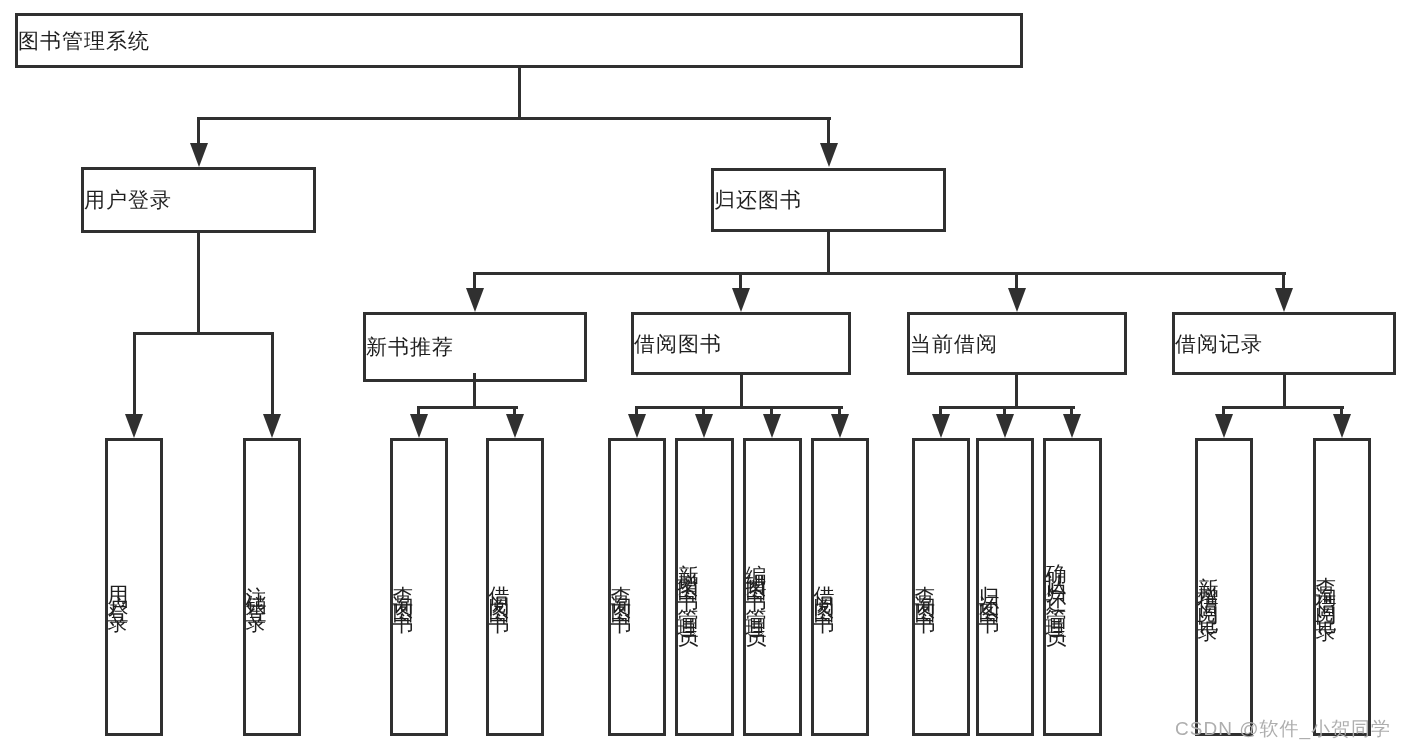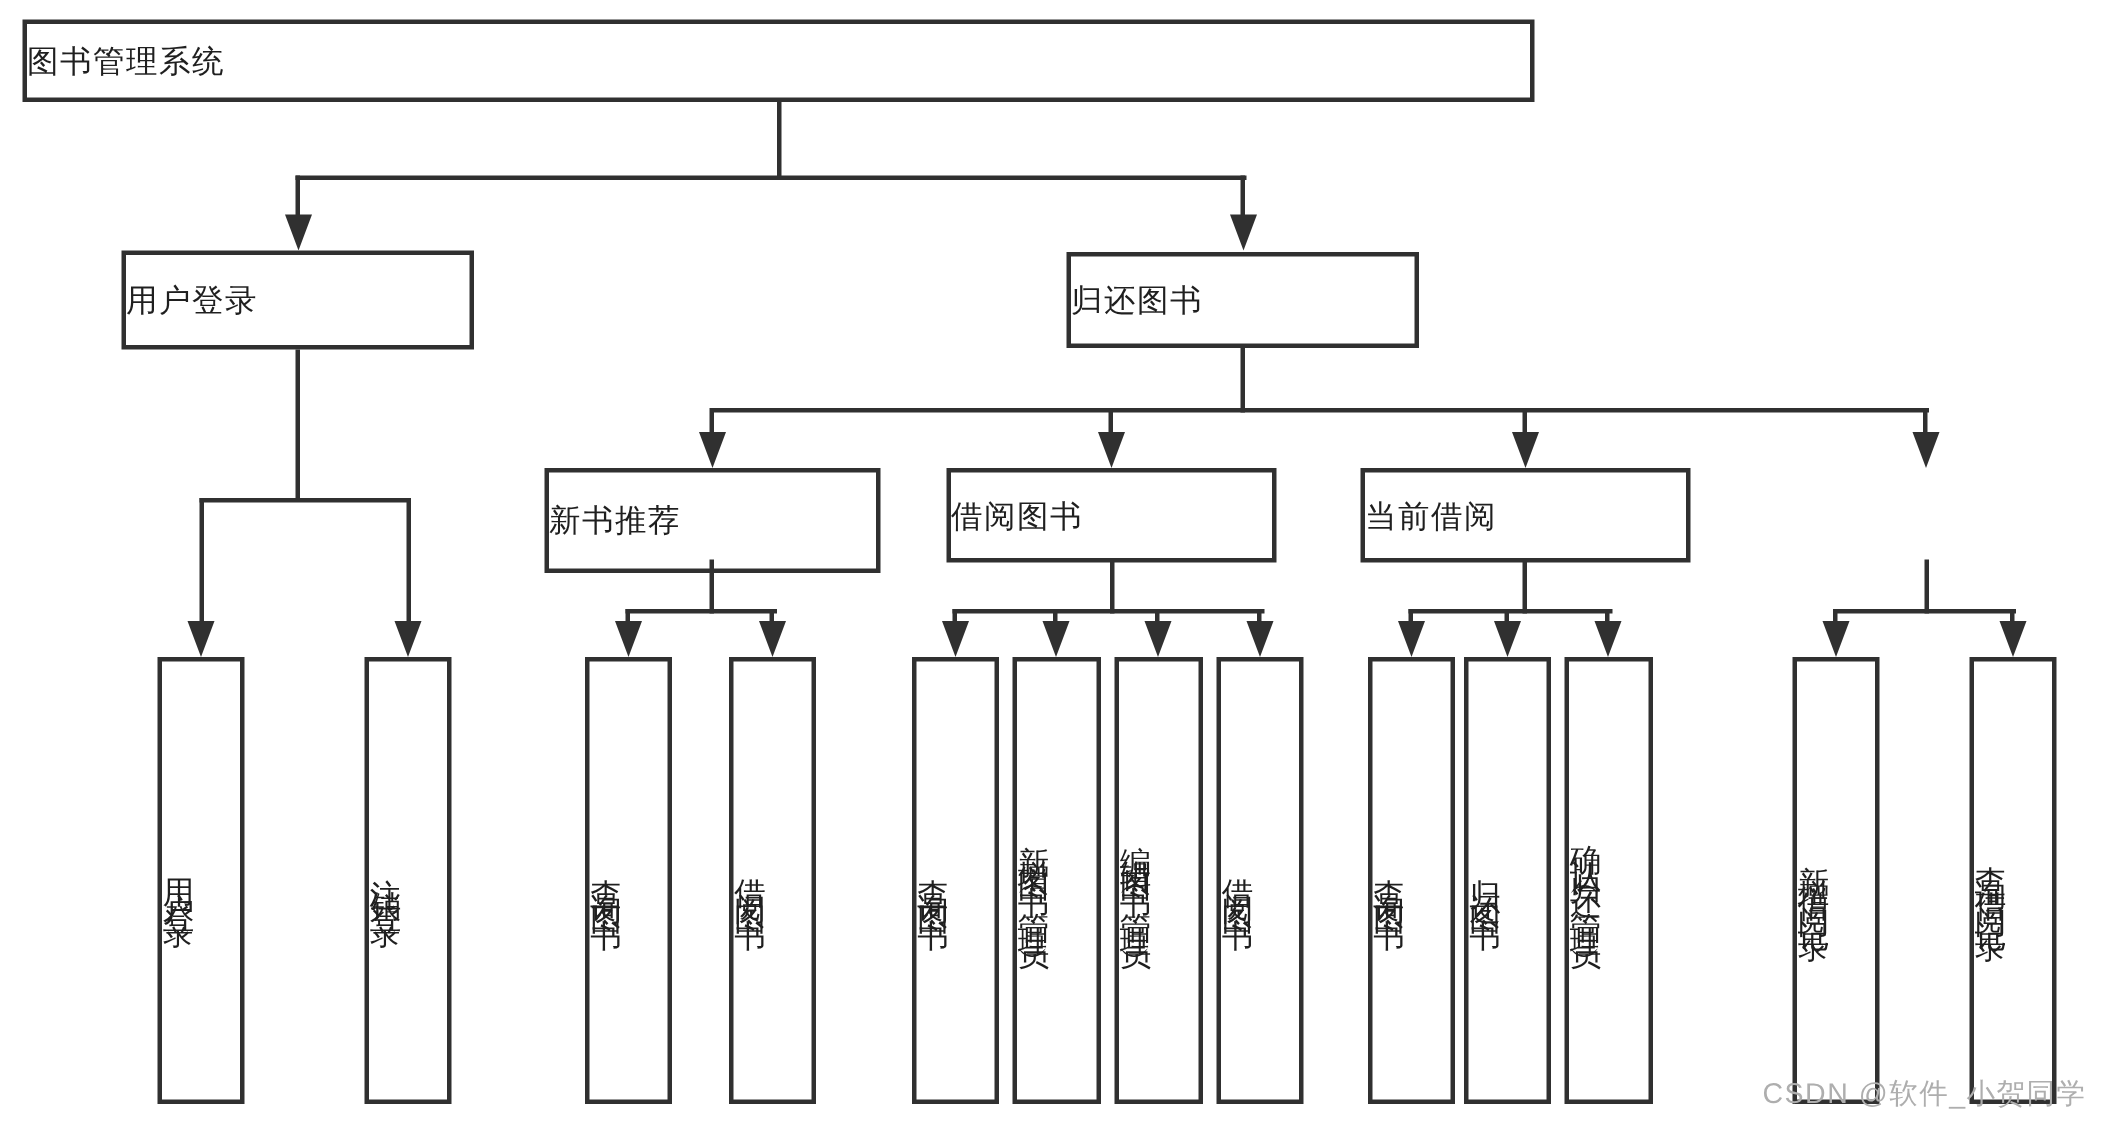--- a/index.html
+++ b/index.html
@@ -103,20 +103,23 @@
 
   <div class="node" style="left:363px;top:312px;width:224px;height:70px;">
     <span class="lbl">新书推荐</span>
   </div>
   <div class="node" style="left:631px;top:312px;width:220px;height:63px;">
     <span class="lbl">借阅图书</span>
   </div>
   <div class="node" style="left:907px;top:312px;width:220px;height:63px;">
     <span class="lbl">当前借阅</span>
   </div>
+  <div class="node" style="left:1172px;top:312px;width:224px;height:63px;">
+    <span class="lbl">借阅记录</span>
+  </div>
 
   <div class="vl" style="left:473px;top:373px;height:36px;"></div>
   <div class="hl" style="left:417px;top:406px;width:101px;"></div>
   <div class="vl" style="left:417px;top:406px;height:12px;"></div>
   <div class="arr" style="left:410px;top:414px;"></div>
   <div class="vl" style="left:513px;top:406px;height:12px;"></div>
   <div class="arr" style="left:506px;top:414px;"></div>
 
   <div class="vl" style="left:740px;top:373px;height:36px;"></div>
   <div class="hl" style="left:635px;top:406px;width:208px;"></div>

